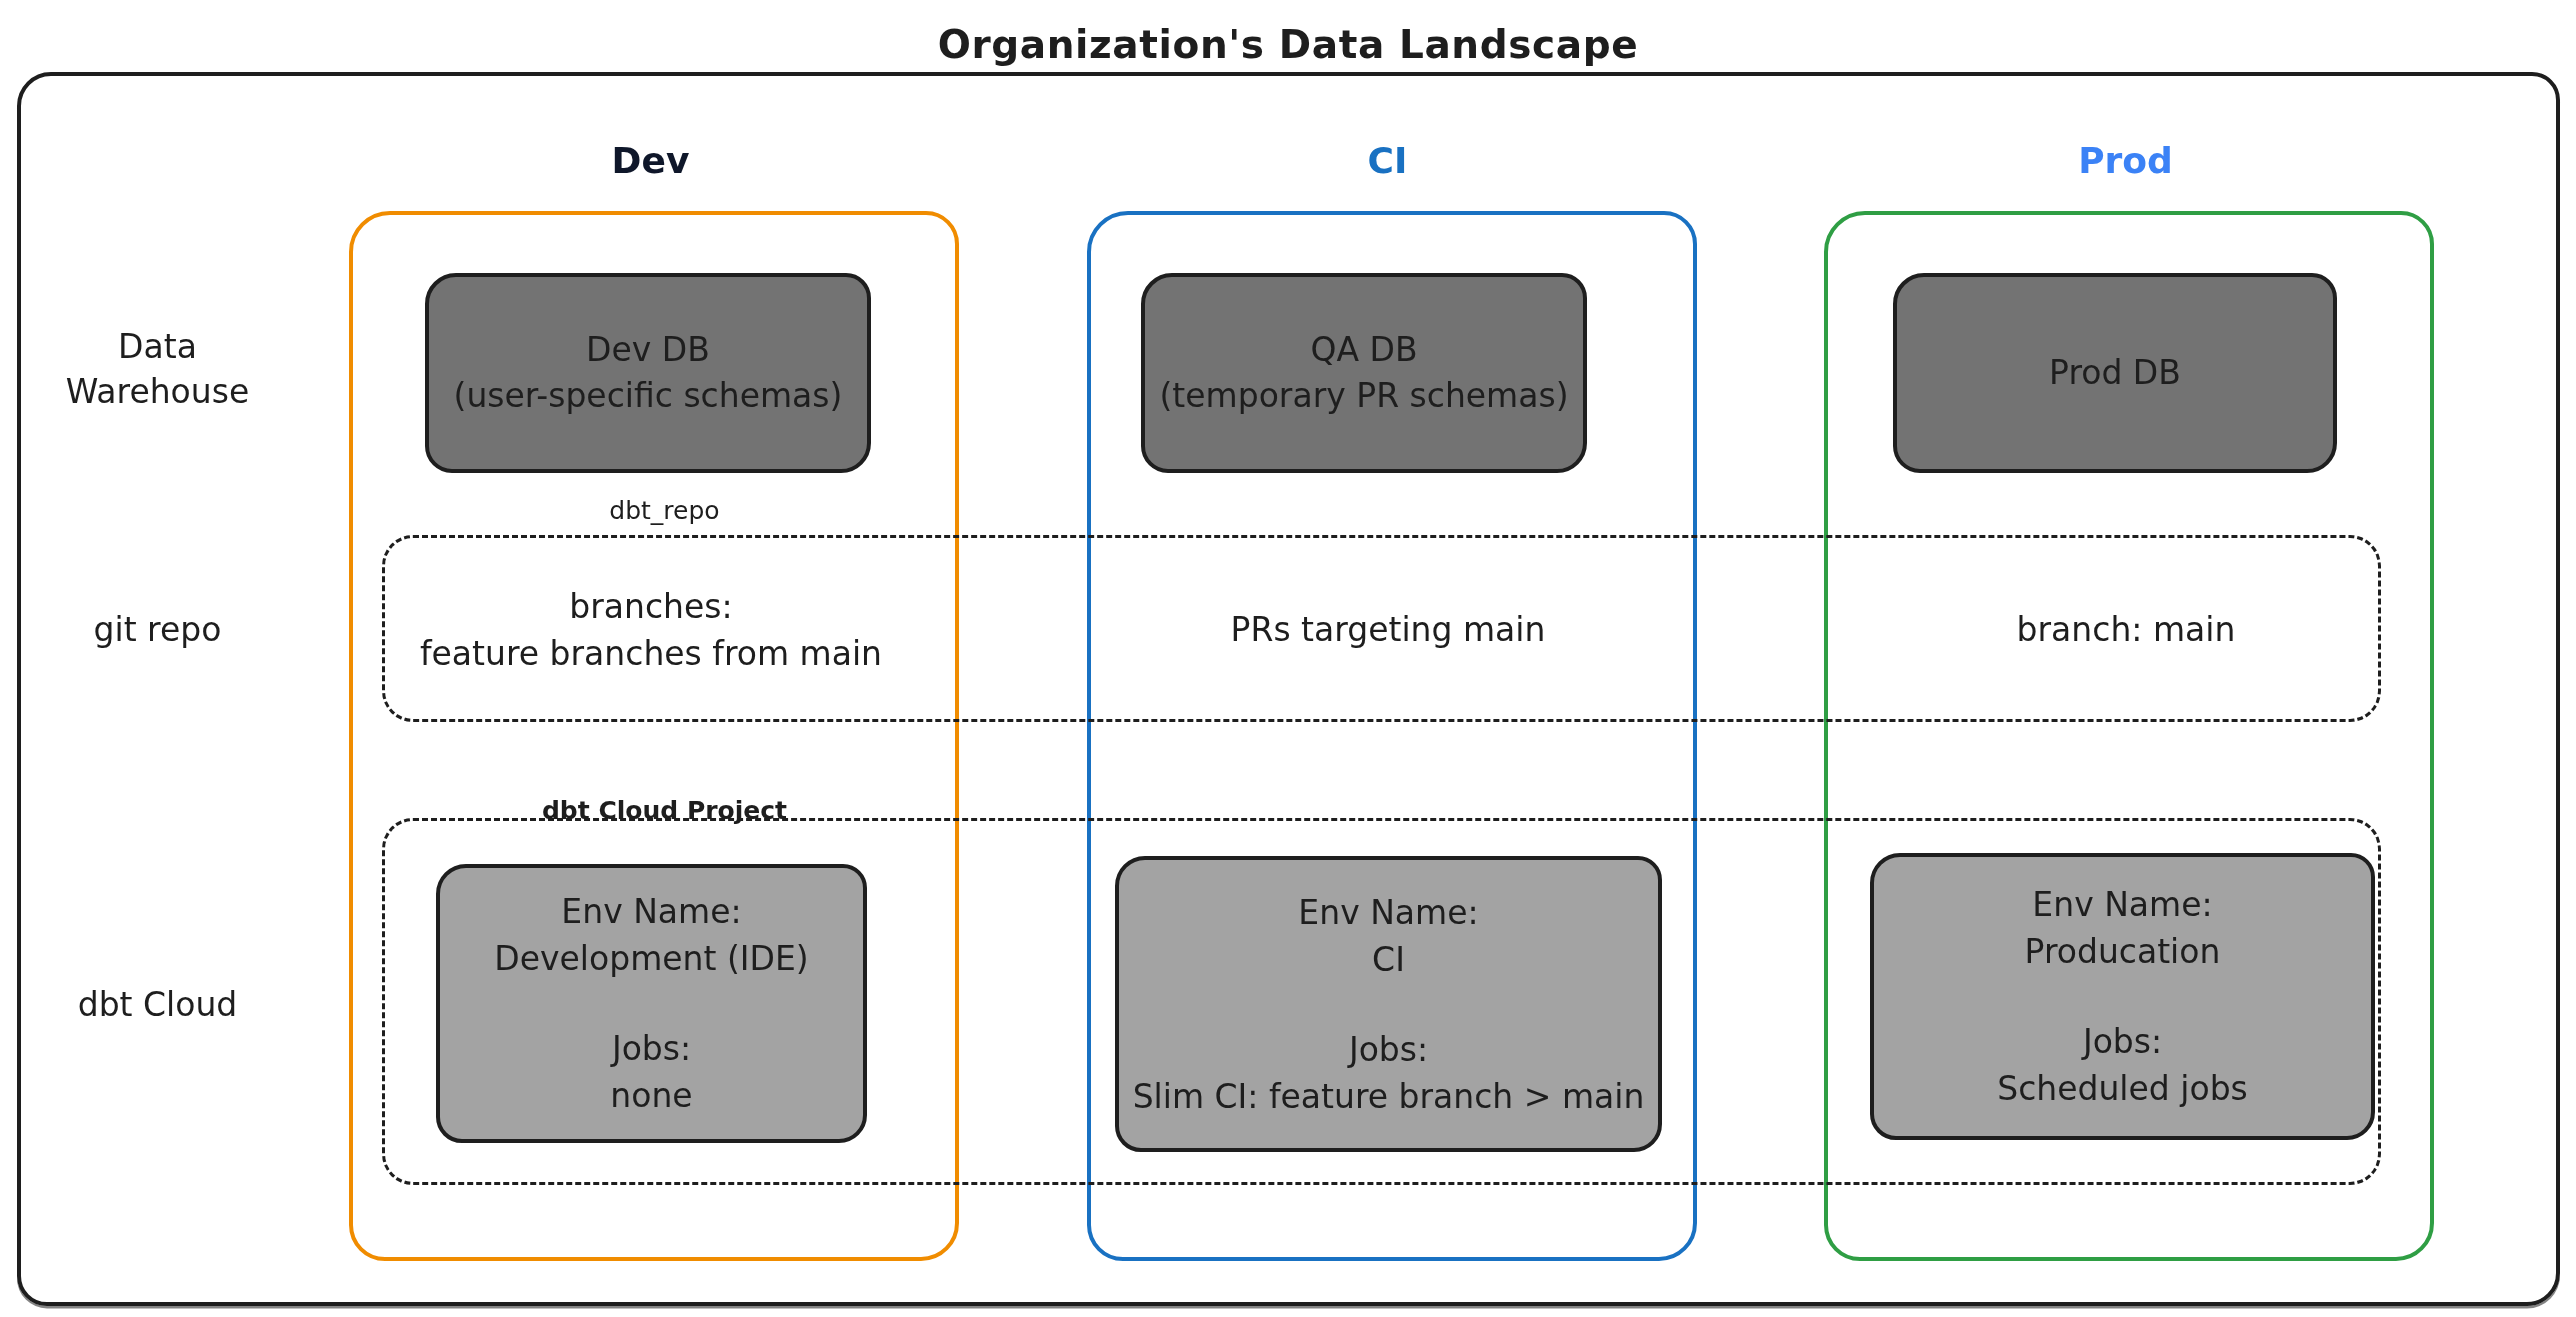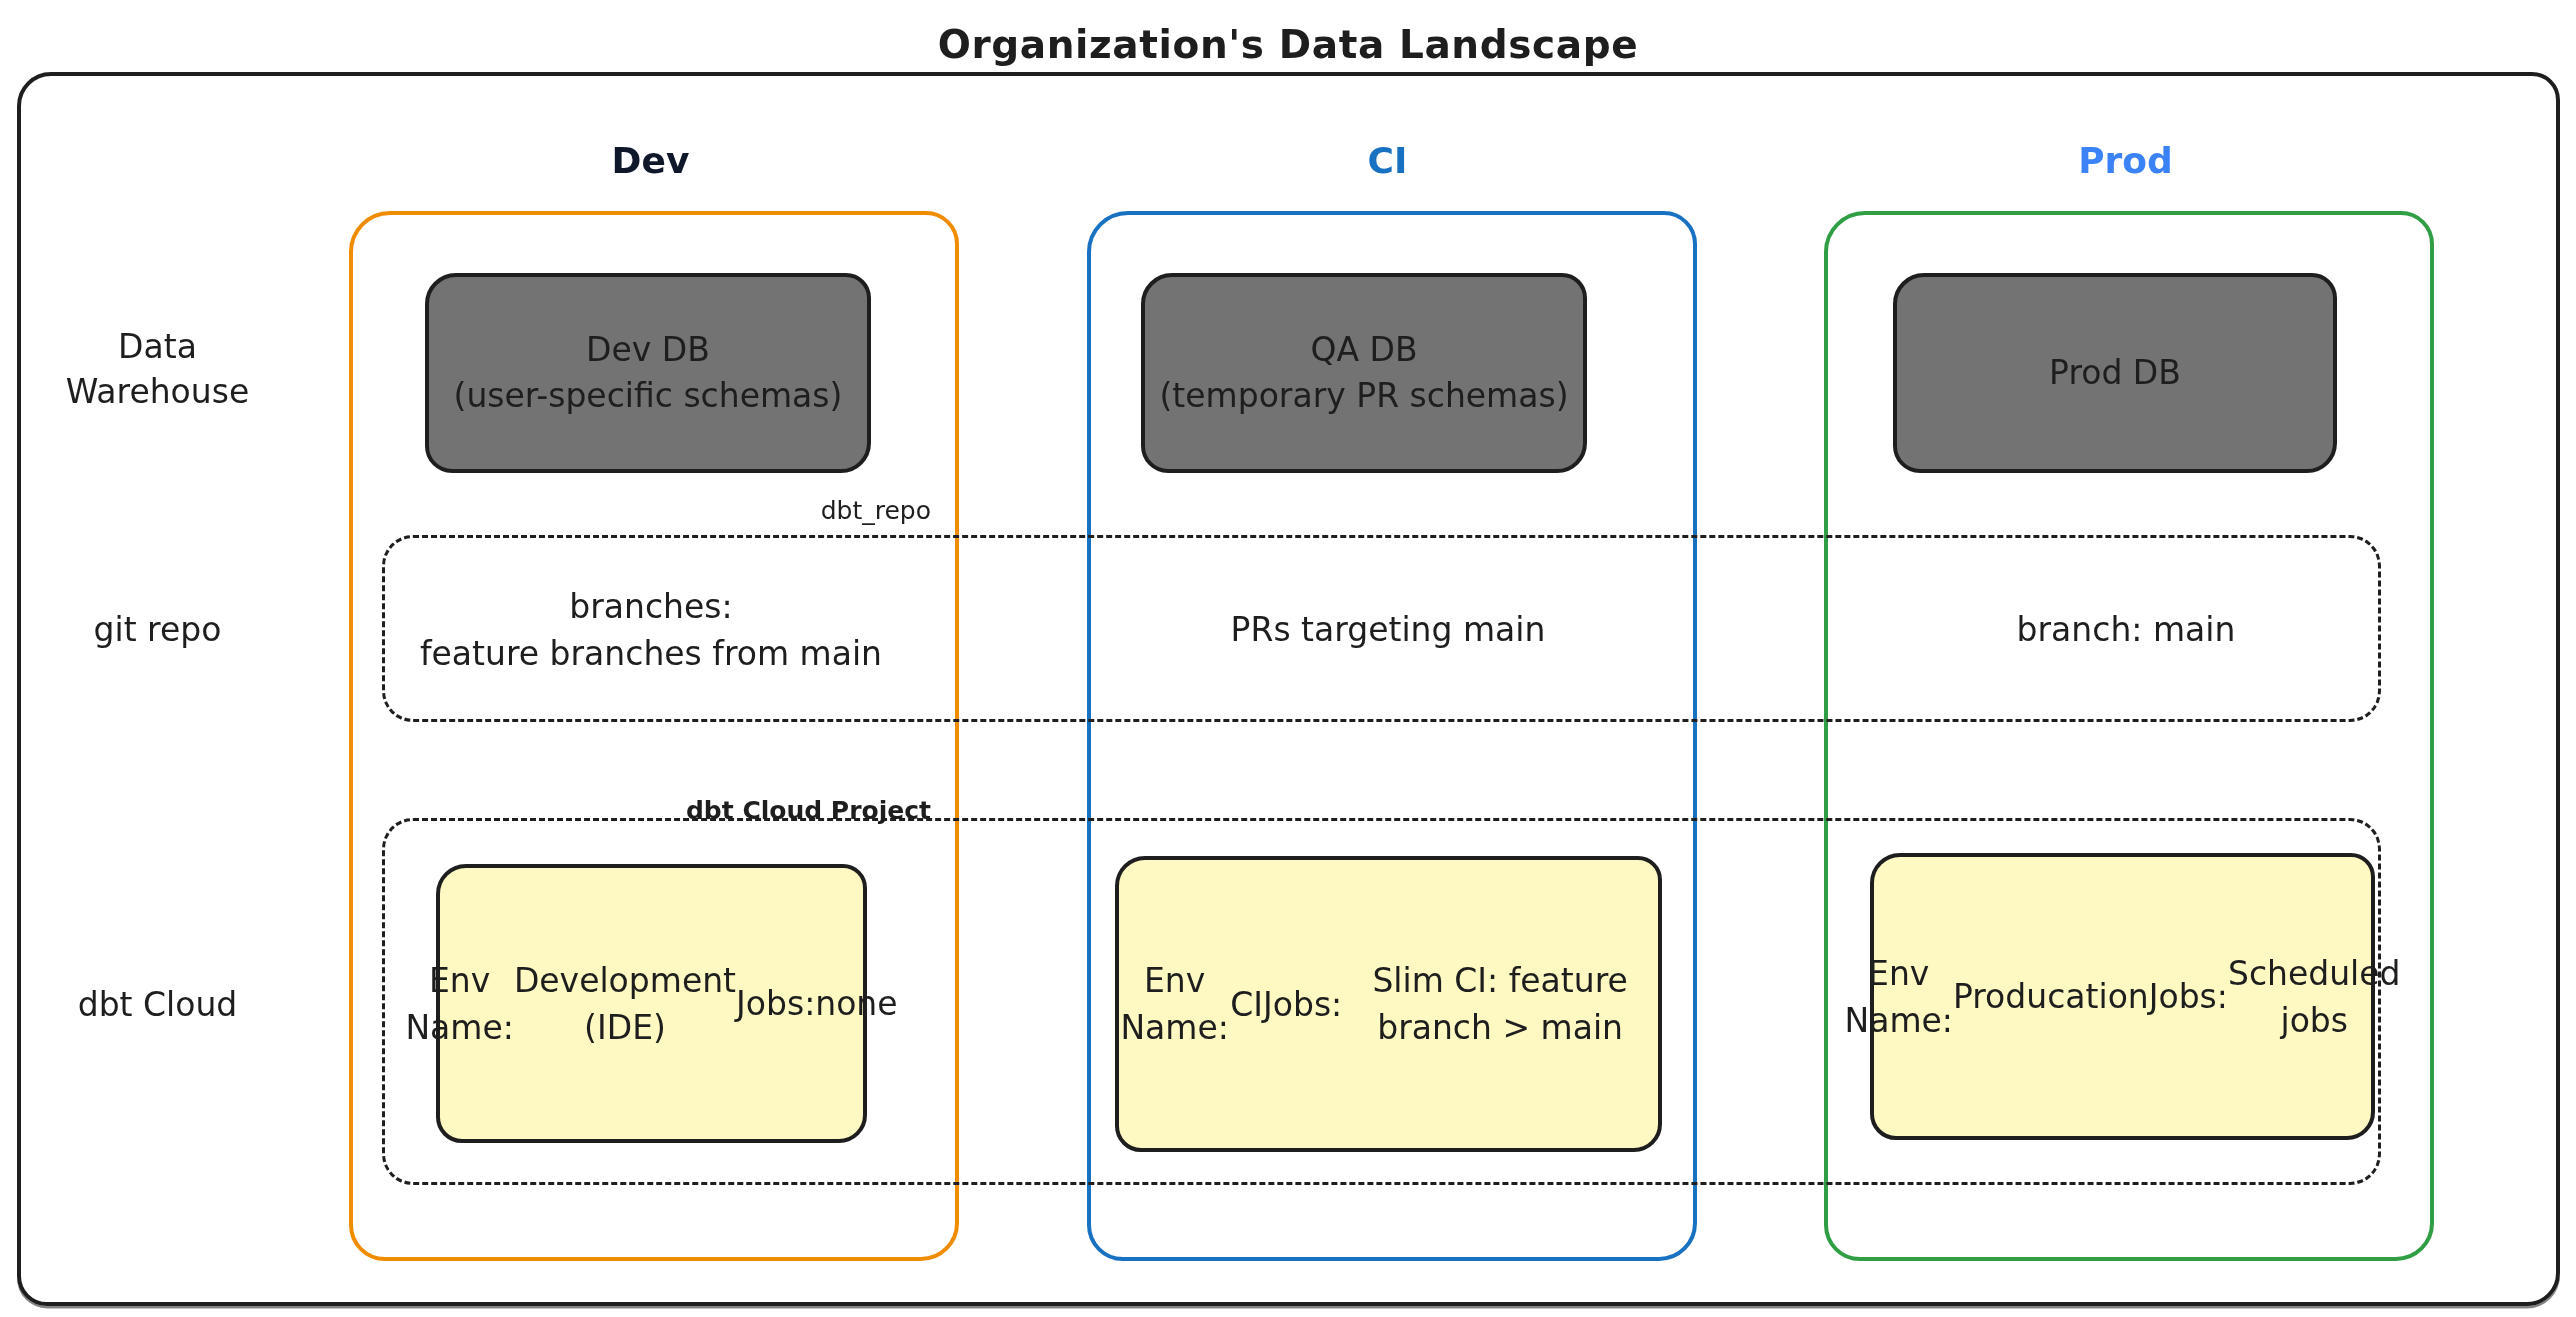--- a/index.html
+++ b/index.html
@@ -58,39 +58,39 @@
   #db-prod{left:1893px;width:436px;}
   
   .dashed-box{
     left:382px;width:1993px;
     border:3px dashed #1e1e1e;border-radius:31px;
     z-index:1;
   }
   #repo-box{top:535px;height:181px;}
   #project-box{top:818px;height:361px;}
   .dashed-label{
-    left:398px;width:533px;text-align:right;
+    left:398px;width:533px;text-align:center;
     font-size:25px;font-weight:500;
   }
   #repo-label{top:496px;}
   #project-label{top:796px;font-weight:bold;}
   
   .git-text{
     text-align:center;font-size:33px;line-height:47px;font-weight:500;
     white-space:pre-line;z-index:3;
   }
   #git-dev{left:355px;width:592px;top:583px;}
   #git-ci{left:1092px;width:592px;top:606px;}
   #git-prod{left:1830px;width:592px;top:606px;}
   
   .env-box{
     border:4.7px solid #1e1e1e;border-radius:30px 24px 28px 26px;
-    display:flex;flex-direction:row;align-items:center;justify-content:center;
+    display:flex;flex-direction:column;align-items:center;justify-content:center;
     text-align:center;font-size:33px;line-height:47px;font-weight:500;
-    background:#fef9c3;z-index:3;
+    background:#a3a3a3;z-index:3;
   }
   #env-dev{left:436px;top:864px;width:423px;height:271px;}
   #env-ci{left:1115px;top:856px;width:539px;height:288px;}
   #env-prod{left:1870px;top:853px;width:497px;height:279px;}
   .env-gap{height:43px;}
 </style>
 </head>
 <body>
 
 <div class="abs" id="title">Organization's Data Landscape</div>

